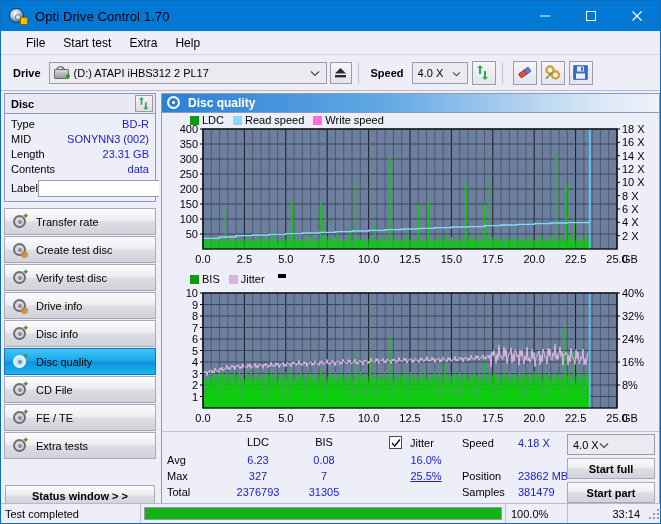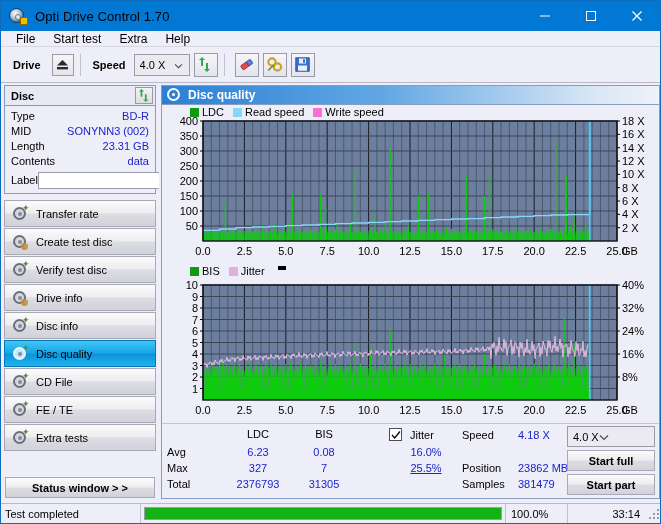--- a/index.html
+++ b/index.html
@@ -54,25 +54,25 @@
   .wbtns { position: absolute; right: 0; top: 0; height: 30px; display: flex; }
   .wbtn {
     width: 46px; height: 30px;
     display: flex; align-items: center; justify-content: center;
     color: #ffffff;
   }
   .wbtn svg { display:block; }
 
   
   #menubar {
-    height: 16px;
+    height: 24px;
     background: #eeeef8;
     display: flex;
     align-items: center;
-    padding-left: 6px;
+    padding-left: 16px;
     border-bottom: 1px solid #d6d6e4;
   }
   .menu-item {
     padding: 3px 9px;
     font-size: 12px;
     color: #000;
   }
 
   
   #toolbar {
@@ -341,20 +341,33 @@
 
   <div id="menubar">
     <div class="menu-item">File</div>
     <div class="menu-item">Start test</div>
     <div class="menu-item">Extra</div>
     <div class="menu-item">Help</div>
   </div>
 
   <div id="toolbar">
     <span class="tb-label">Drive</span>
+    <div class="combo" id="drive-combo">
+      <span class="drv-icon">
+        <span class="disc2"></span>
+          <span class="body"></span>
+          <span class="dot"></span>
+      </span>
+      <span class="cbtext">(D:)  ATAPI iHBS312  2 PL17</span>
+      <span class="caret">
+        <svg width="10" height="7" viewBox="0 0 10 7">
+            <polyline points="1,1.5 5,5.5 9,1.5" fill="none" stroke="#4a4a5a" stroke-width="1.2"></polyline>
+          </svg>
+      </span>
+    </div>
     <div class="tbtn eject-btn">
       <svg width="13" height="12" viewBox="0 0 13 12">
           <polygon points="6.5,1 12,6.5 1,6.5" fill="#2a2a2a"></polygon>
           <rect x="1" y="8" width="11" height="2.4" fill="#2a2a2a"></rect>
         </svg>
     </div>
     <div class="sep"></div>
     <span class="tb-label">Speed</span>
     <div class="combo" id="speed-combo">
       <span class="cbtext">4.0 X</span>

